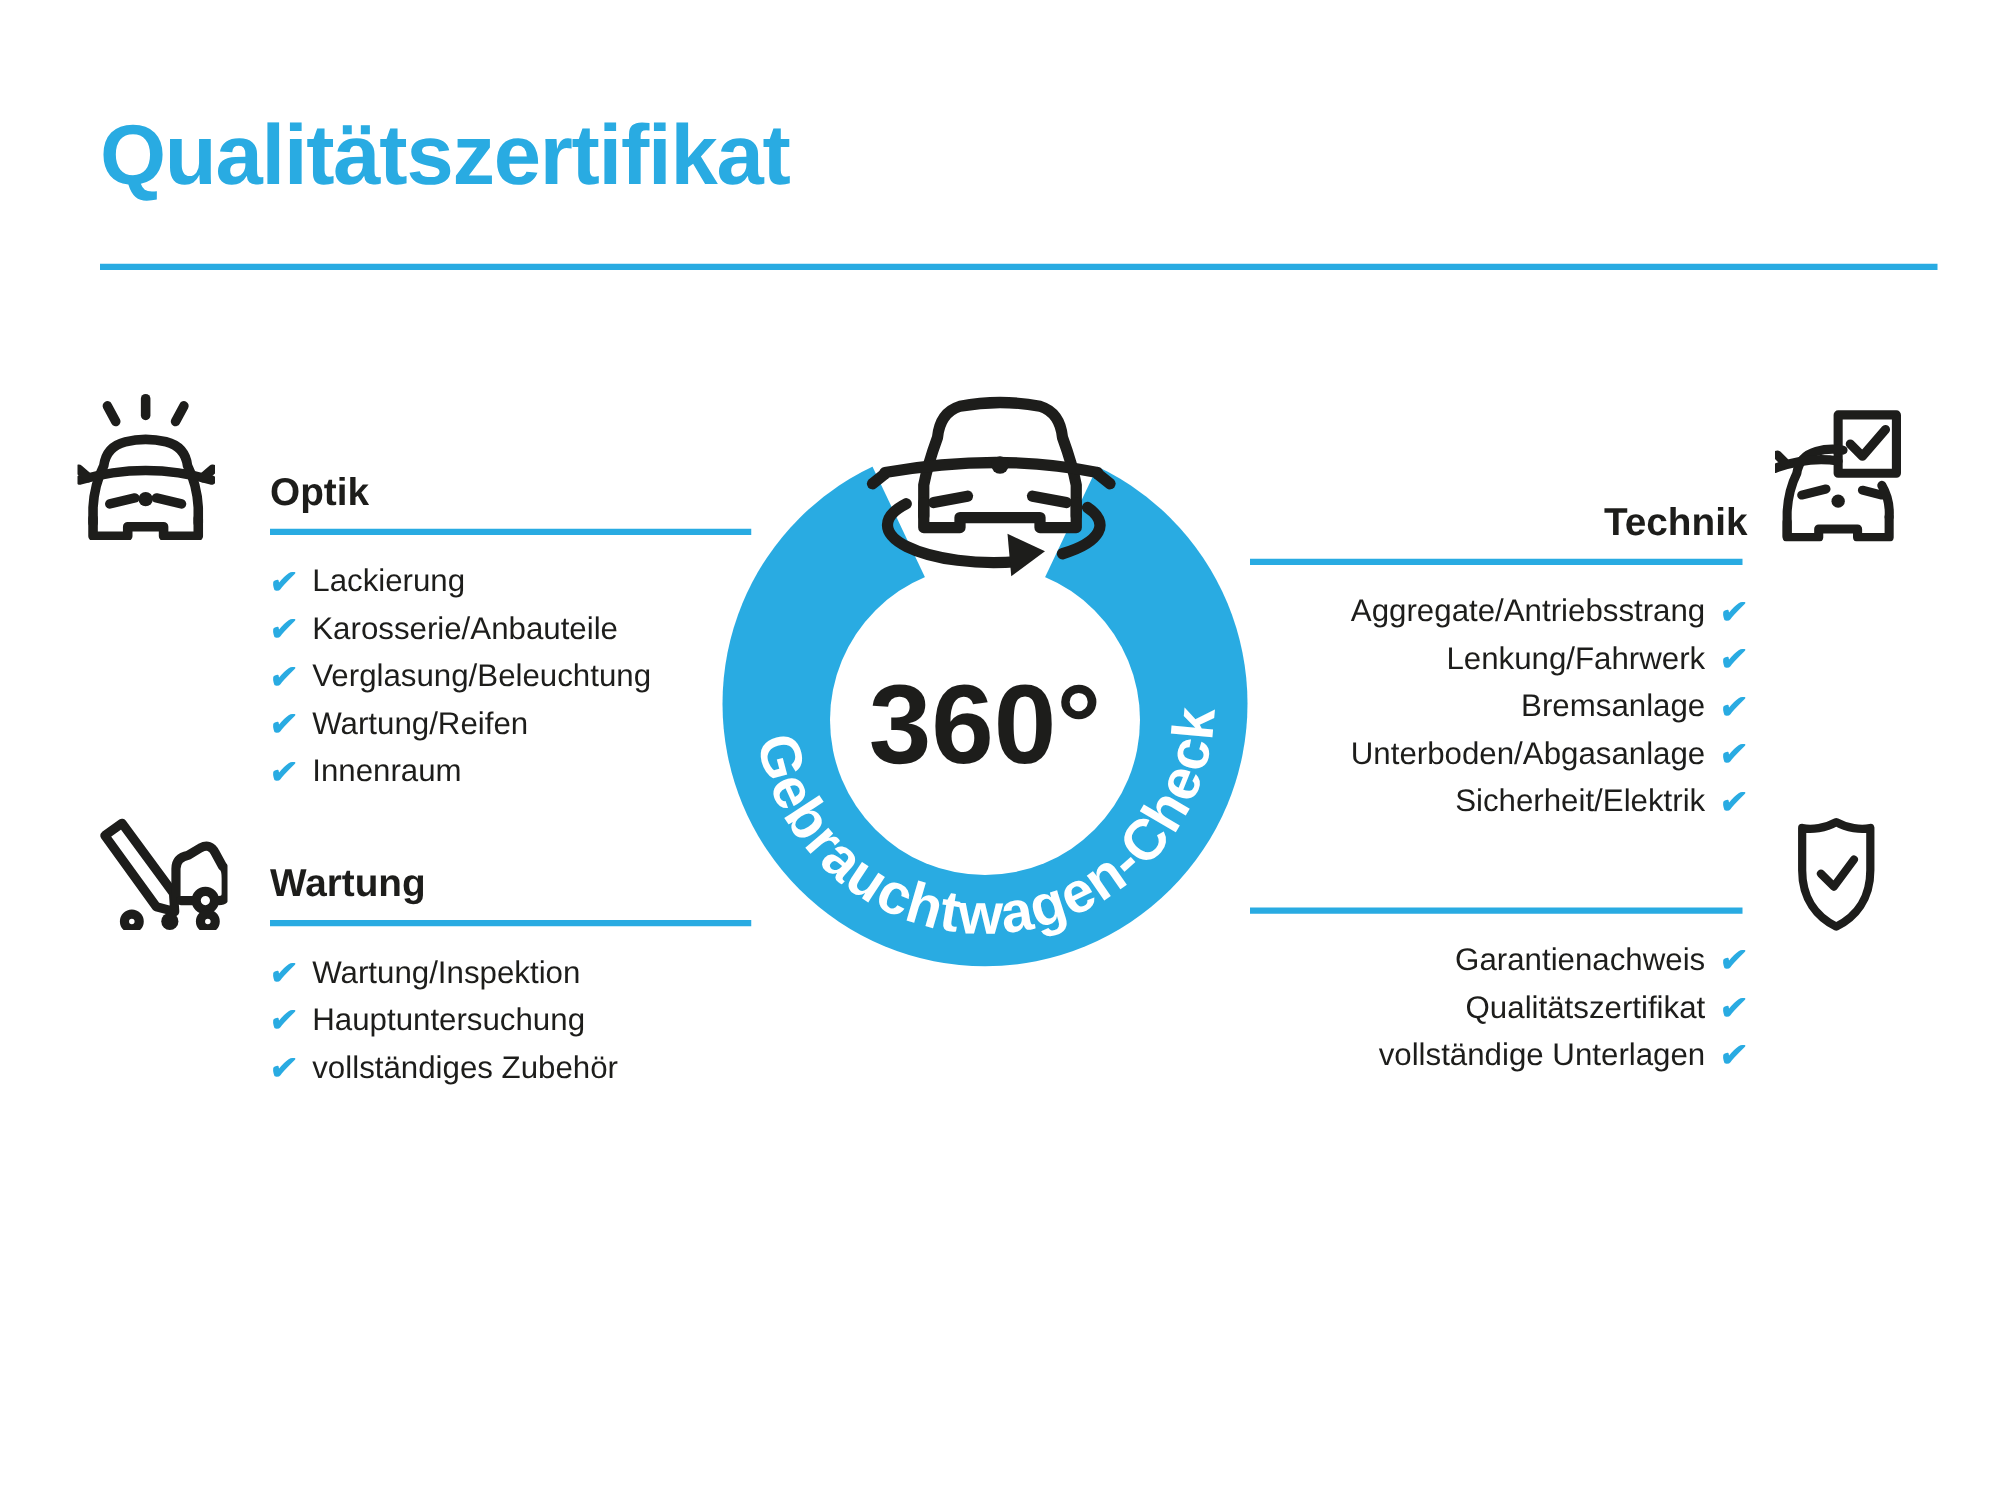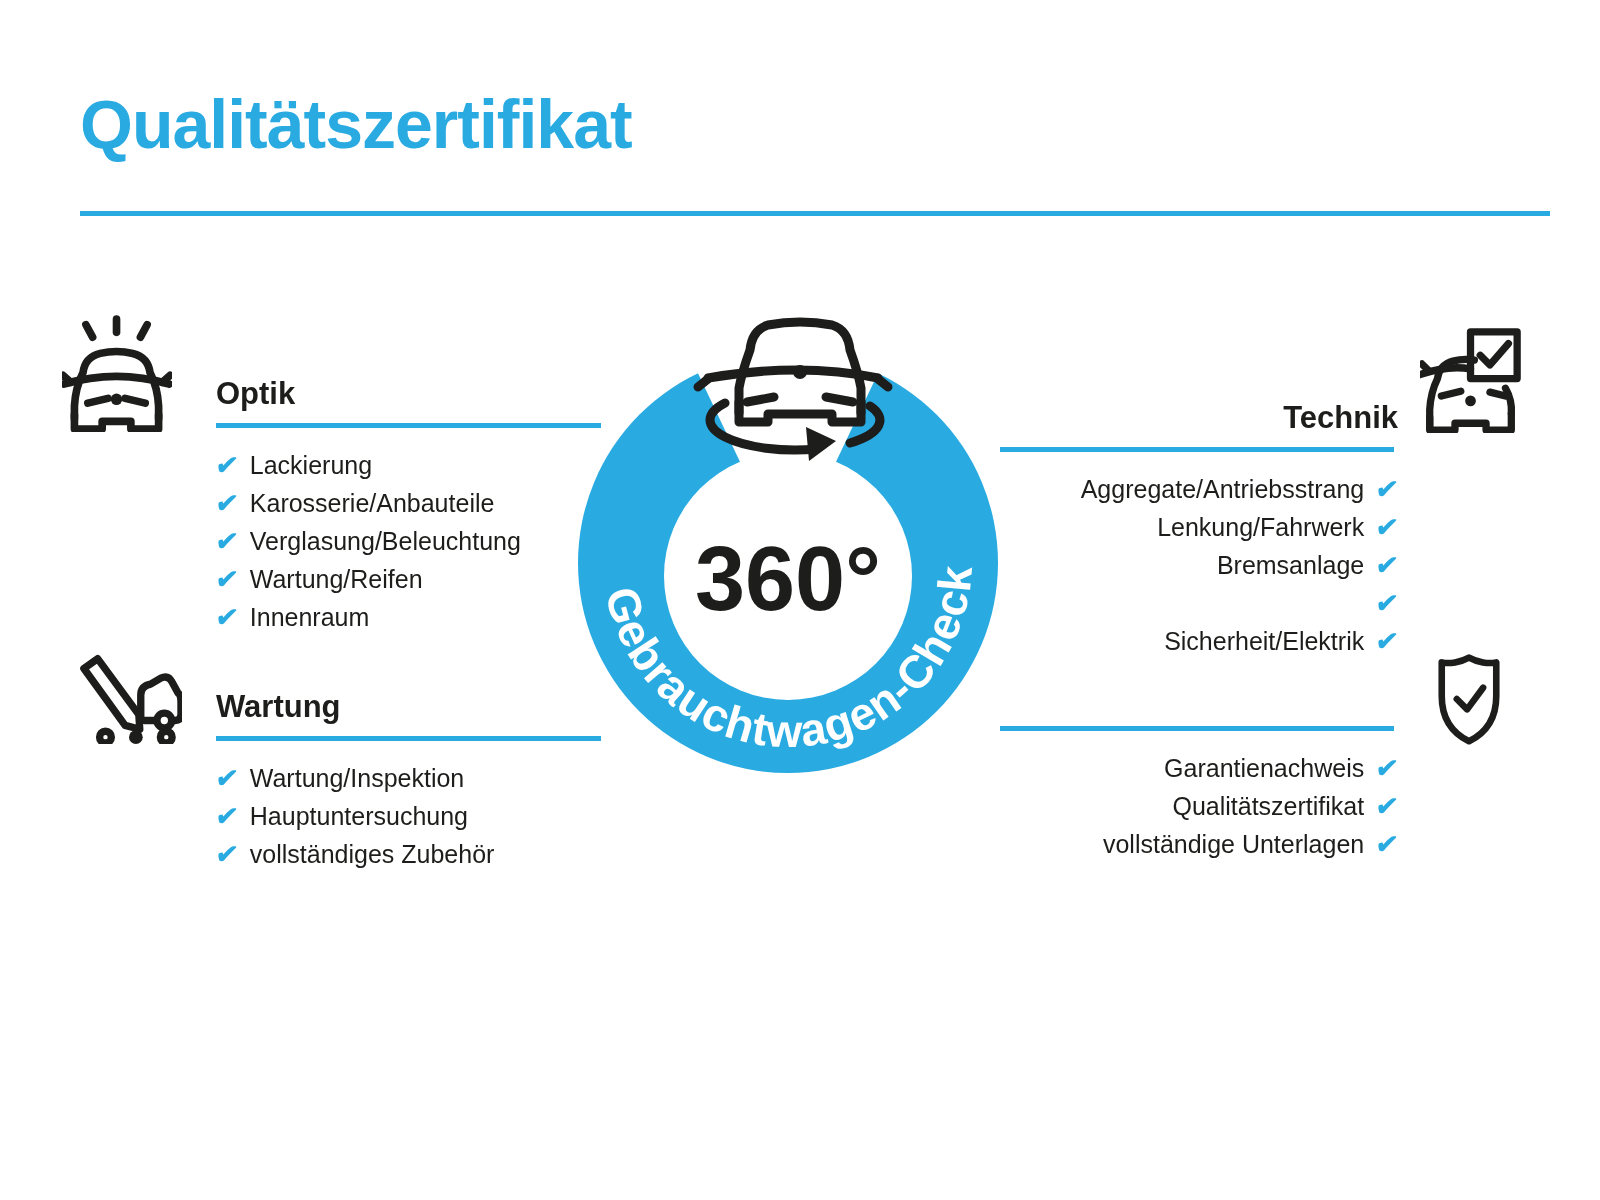--- a/index.html
+++ b/index.html
@@ -123,20 +123,21 @@
         </li>
       <li>
           <span>Lenkung/Fahrwerk</span>
           <span class="check">✔</span>
         </li>
       <li>
           <span>Bremsanlage</span>
           <span class="check">✔</span>
         </li>
       <li>
+          <span>Unterboden/Abgasanlage</span>
           <span class="check">✔</span>
         </li>
       <li>
           <span>Sicherheit/Elektrik</span>
           <span class="check">✔</span>
         </li>
     </ul>
   </div>
 
   <div class="sec left bot-band">

